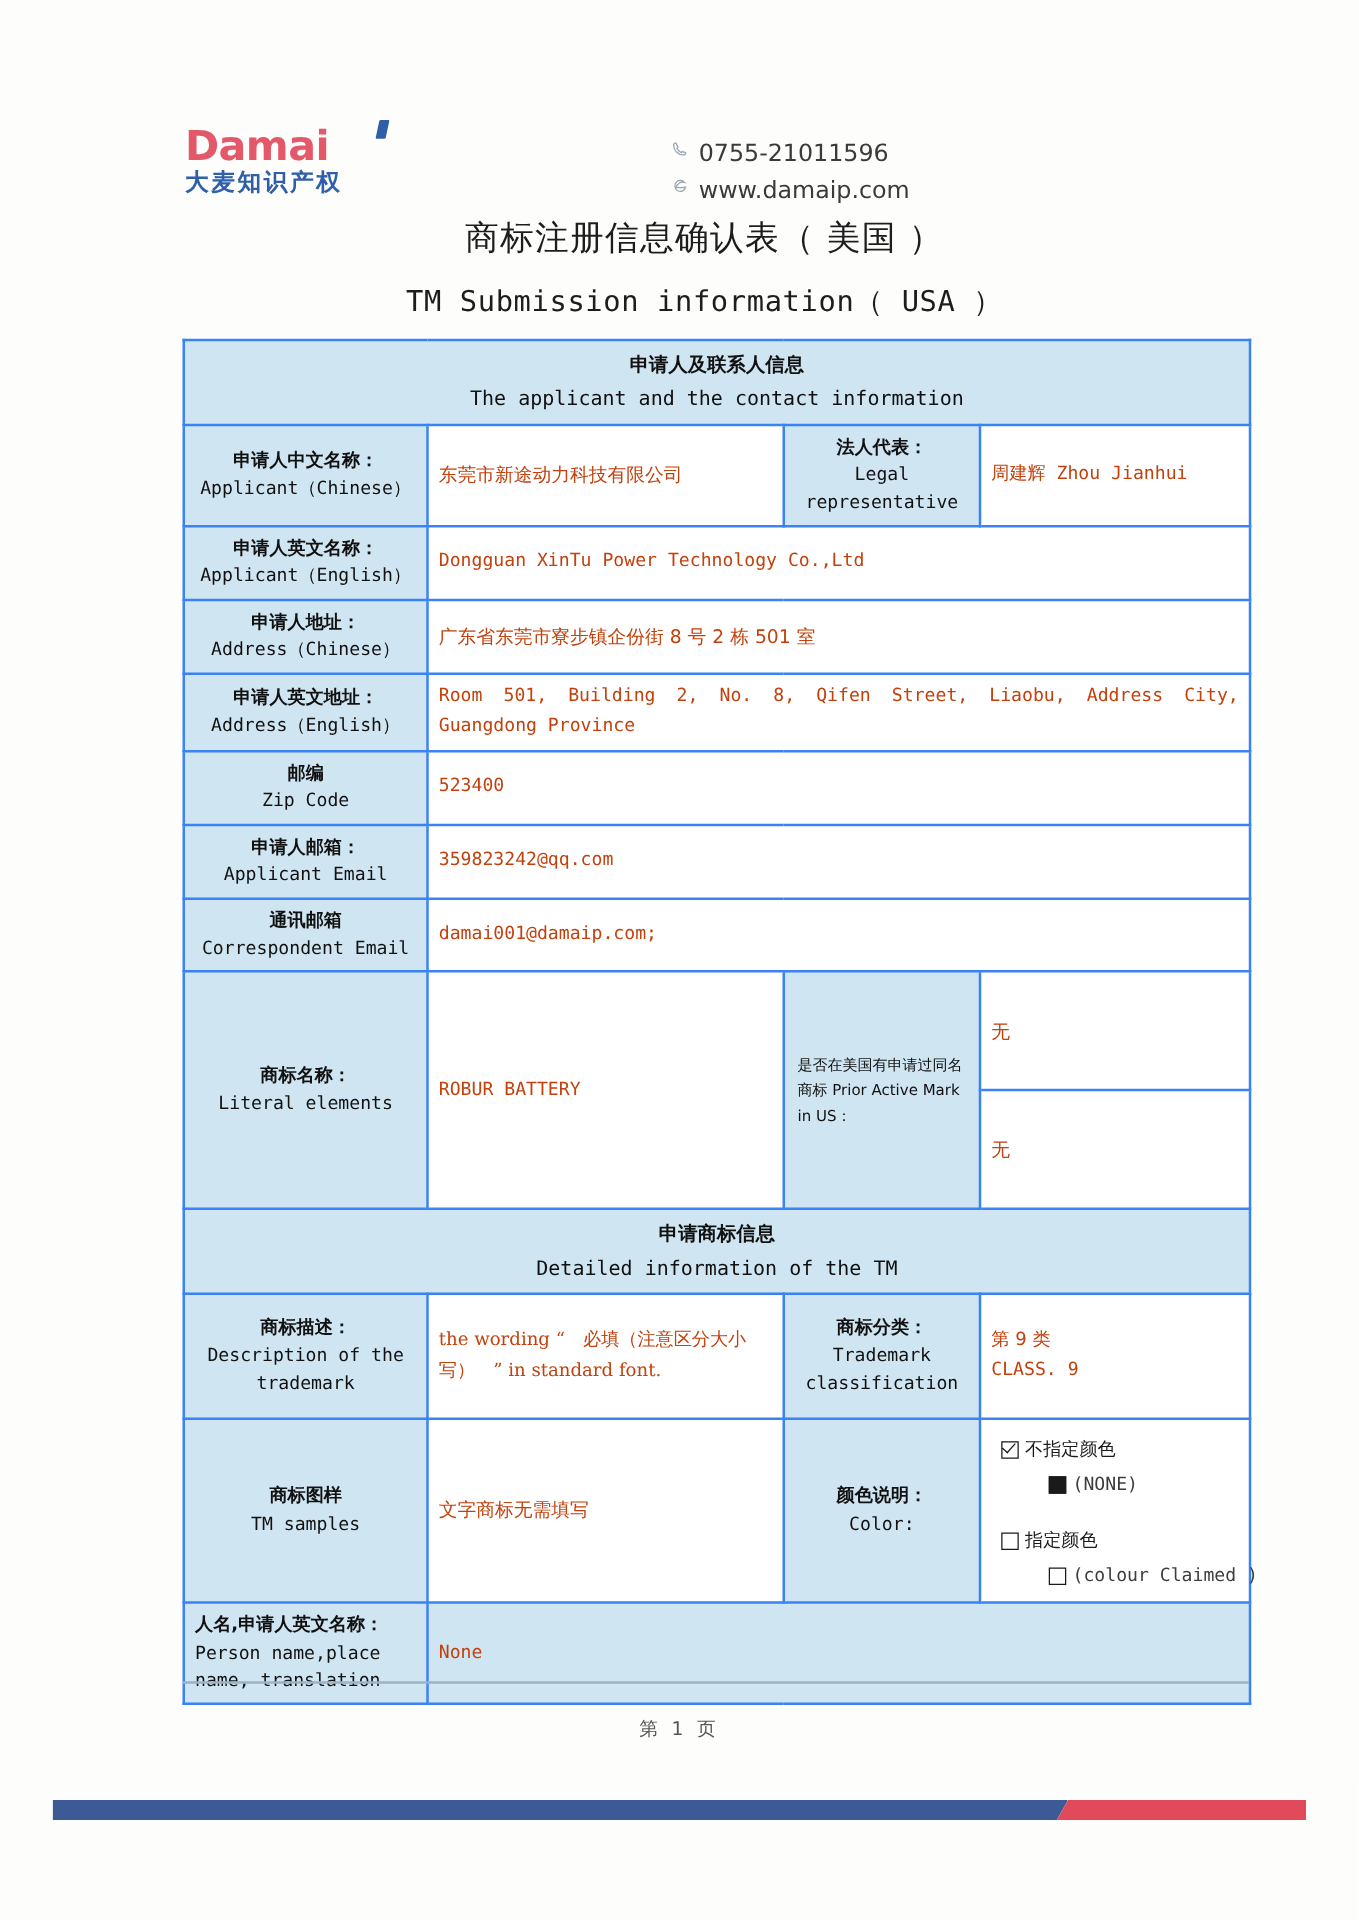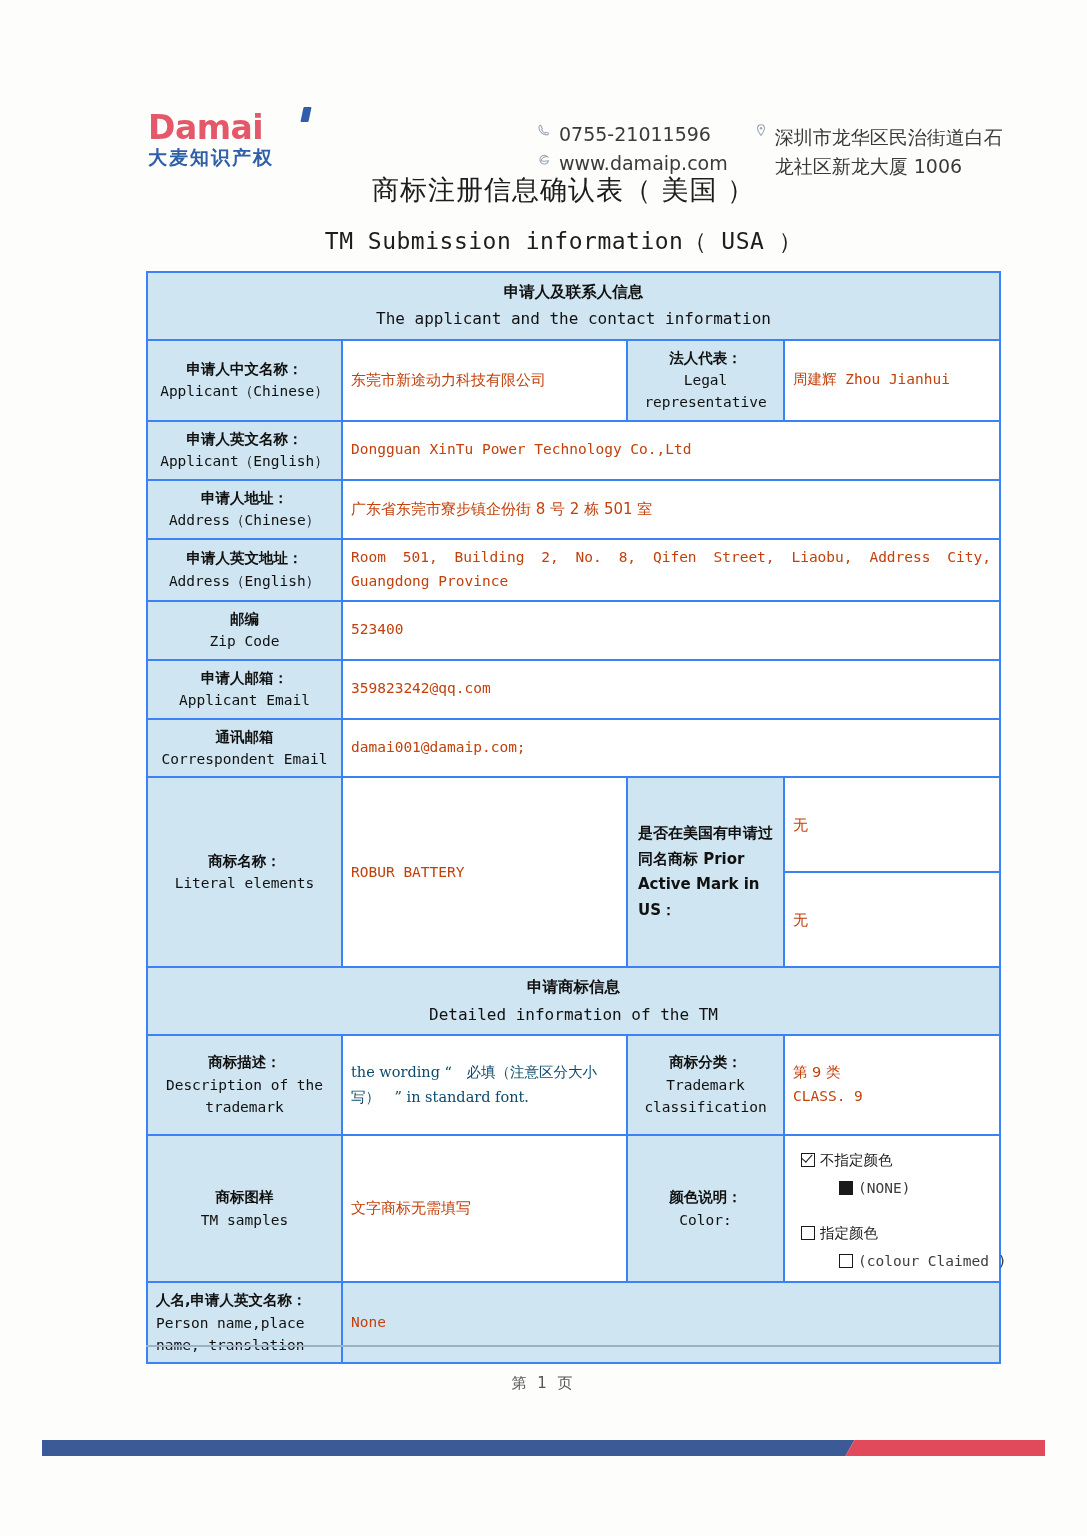--- a/index.html
+++ b/index.html
@@ -22,21 +22,20 @@
     background: #fdfdfc;
   }
 
   
   .header {
     position: absolute;
     top: 100px;
     left: 148px;
     right: 80px;
     height: 80px;
-    margin-top: 11px;
   }
   .logo-block {
     position: absolute;
     left: 0;
     top: 0;
     width: 160px;
   }
   .logo-word {
     position: relative;
     font-family: "DejaVu Sans", sans-serif;
@@ -171,33 +170,33 @@
   }
   .section-head .en {
     font-family: "DejaVu Sans Mono", monospace;
     font-size: 16px;
     color: #111;
     display: block;
   }
   .mixval {
     font-family: "DejaVu Serif", serif;
     font-size: 14.5px;
-    color: #0c4a6e;
+    color: #c2410c;
     line-height: 1.75;
     padding-left: 10px;
   }
   .lbl.q {
     text-align: left;
     padding-left: 10px;
     line-height: 1.7;
   }
   .lbl.q .mix {
     font-family: "DejaVu Sans", sans-serif;
-    font-weight: 700;
-    font-size: 15px;
+    font-weight: 400;
+    font-size: 12px;
     color: #111;
     display: block;
   }
   .rowlabel-left {
     text-align: left;
     padding-left: 8px;
   }
   .bluerow td { background: #cfe5f1 !important; }
 
   
@@ -291,31 +290,20 @@
           </span>
           <span>0755-21011596</span>
         </div>
         <div class="contact-line">
           <span class="c-icon">
             <svg viewBox="0 0 16 16">
                 <path d="M12 9.5a5 5 0 11-1-4.5C8 4 4 6 3.5 9.5c2.5.6 6 .4 8.5 0z" fill="none" stroke="currentColor" stroke-width="1.2"></path>
               </svg>
           </span>
           <span>www.damaip.com</span>
-        </div>
-      </div>
-      <div class="contact-col addr-col">
-        <div class="contact-line">
-          <span class="c-icon">
-            <svg viewBox="0 0 16 16">
-                <path d="M8 1.5c-2.2 0-4 1.8-4 4 0 3 4 8 4 8s4-5 4-8c0-2.2-1.8-4-4-4z" fill="none" stroke="currentColor" stroke-width="1.2"></path>
-                <circle cx="8" cy="5.5" r="1.4" fill="currentColor"></circle>
-              </svg>
-          </span>
-          <span>深圳市龙华区民治街道白石龙社区新龙大厦 1006</span>
         </div>
       </div>
     </div>
   </div>
 
   <div class="title-cn">商标注册信息确认表（ 美国 ）</div>
   <div class="title-en">TM Submission information（ USA ）</div>
 
   <table class="tbl">
     <colgroup>

